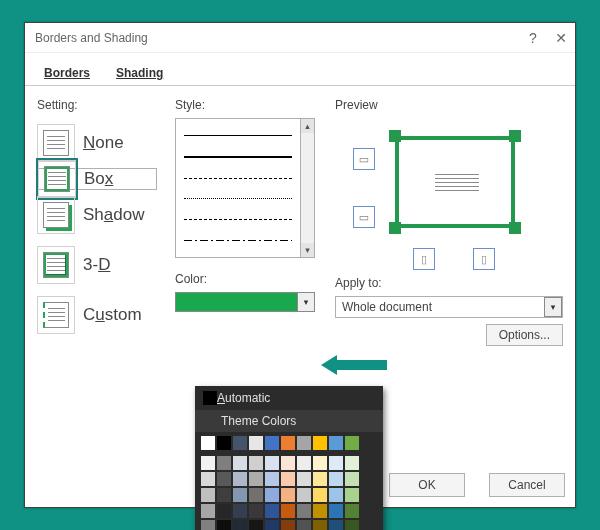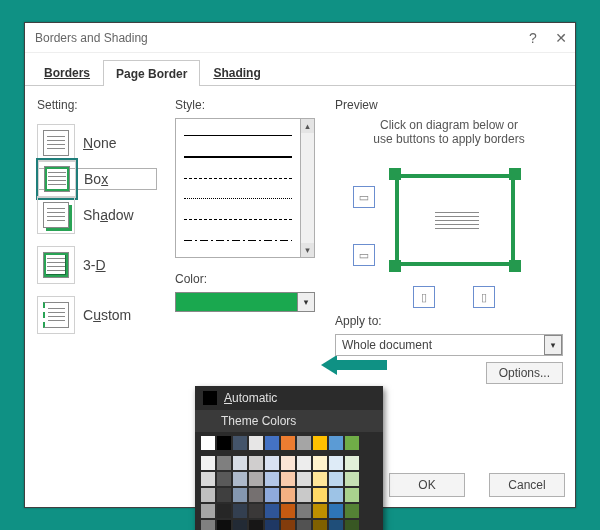--- a/index.html
+++ b/index.html
@@ -15,21 +15,21 @@
   .titlebar .btn { width:28px; height:30px; display:flex; align-items:center; justify-content:center; color:#666; font-size:14px; }
   .tabs { display:flex; align-items:flex-end; padding: 6px 6px 0 6px; border-bottom:1px solid #c9c9c9; height:33px;font-weight:bold; }
   .tab { padding: 6px 12px 5px; border:1px solid transparent; border-bottom:none; font-size:12px; color:#333; text-decoration: underline; }
   .tab.active { background:#fff; border-color:#c9c9c9; text-decoration:none; position:relative; top:1px; }
   .body { position:relative; padding: 10px 10px 50px 10px; height: calc(100% - 63px); }
   .col-label { font-size:12px; margin-bottom:6px; color:#444; display:block; }
   .settings { position:absolute; left:12px; top:12px; width:120px; }
   .setting { display:flex; align-items:center; gap:8px; height:50px; }
   .setting .ico { width:38px; height:38px; border:1px solid #d0d0d0; display:flex; align-items:center; justify-content:center; }
   .setting.sel .ico { outline: 2px solid #1f7e7a; }
-  .setting .lbl { font-size:14px;text-align:right; }
+  .setting .lbl { font-size:17px;text-align:right; }
   .setting .lbl .u { text-decoration: underline; }
   .mini-page { width:26px; height:26px; border:1px solid #888; background:#fff; position:relative; }
   .mini-lines::before { content:""; position:absolute; left:3px; right:3px; top:5px; bottom:5px;
     background: repeating-linear-gradient(#8a8a8a 0 1px, transparent 1px 4px); }
   .mini-border { box-shadow: inset 0 0 0 2px #29a355; }
   .mini-shadow { box-shadow: 3px 3px 0 #29a355; }
   .mini-3d { box-shadow: inset 0 0 0 2px #29a355, inset -3px -3px 0 #1c6f3a; }
 
   .style { position:absolute; left:150px; top:12px; width:140px; }
   .stylebox { height:140px; border:1px solid #aeaeae; background:#fff; display:flex; }
@@ -68,39 +68,38 @@
   .applto { margin-top:8px; }
   .sel { display:flex; height:22px; border:1px solid #b0b0b0; }
   .sel .txt { flex:1; padding:3px 6px; font-size:12px; }
   .opts { text-align:right; margin-top:6px; }
   .btn-s { display:inline-block; padding:3px 12px; border:1px solid #b0b0b0; background:#f4f4f4; font-size:12px; }
 
   .footer { position:absolute; right:10px; bottom:10px; display:flex; gap:24px; }
   .fbtn { width:76px; height:24px; border:1px solid #b0b0b0; background:#f4f4f4; font-size:12px; display:flex; align-items:center; justify-content:center; }
 
   .picker { position:absolute; left:170px; top:300px; width:188px; background:#2b2b2b; color:#e0e0e0; font-size:12px; box-shadow: 2px 3px 6px rgba(0,0,0,.5); z-index:10; }
-  .prow { display:flex; align-items:center; padding:5px 8px; gap:7px; }
+  .prow { display:flex; align-items:center; padding:5px 8px; gap:0; }
   .sq { width:14px; height:14px; }
   .phdr { background:#3a3a3a; padding:4px 26px; font-size:12px; }
   .grid { padding:4px 6px 2px; }
   .g { display:flex; gap:2px; margin-bottom:2px; }
   .c { width:14px; height:14px; }
 </style>
 </head>
 <body>
 
 <div class="dialog">
   <div class="titlebar">
     <div class="title">Borders and Shading</div>
     <div class="btn">?</div>
     <div class="btn">✕</div>
   </div>
   <div class="tabs">
     <div class="tab">Borders</div>
-    <div class="tab active">Page Border</div>
     <div class="tab">Shading</div>
   </div>
   <div class="body">
 
     <div class="settings">
       <span class="col-label">Setting:</span>
       <div class="setting">
         <div class="ico">
             <div class="mini-page mini-lines"></div>
           </div>
@@ -160,23 +159,20 @@
     </div>
 
     <div class="arrow-callout">
       <div class="shaft"></div>
         <div class="head"></div>
     </div>
 
     <div class="preview">
       <span class="col-label">Preview</span>
       <div class="pvbox">
-        <div class="pmsg">
-          <span>Click on diagram below or</span><br><span>use buttons to apply borders</span>
-        </div>
         <div class="diagram">
           <div class="diapage"></div>
           <div class="corners">
             <div class="handle h-tl"></div>
             <div class="handle h-tr"></div>
             <div class="handle h-bl"></div>
             <div class="handle h-br"></div>
           </div>
           <div class="edgebtn l">▭</div>
           <div class="edgebtn l2">▭</div>

